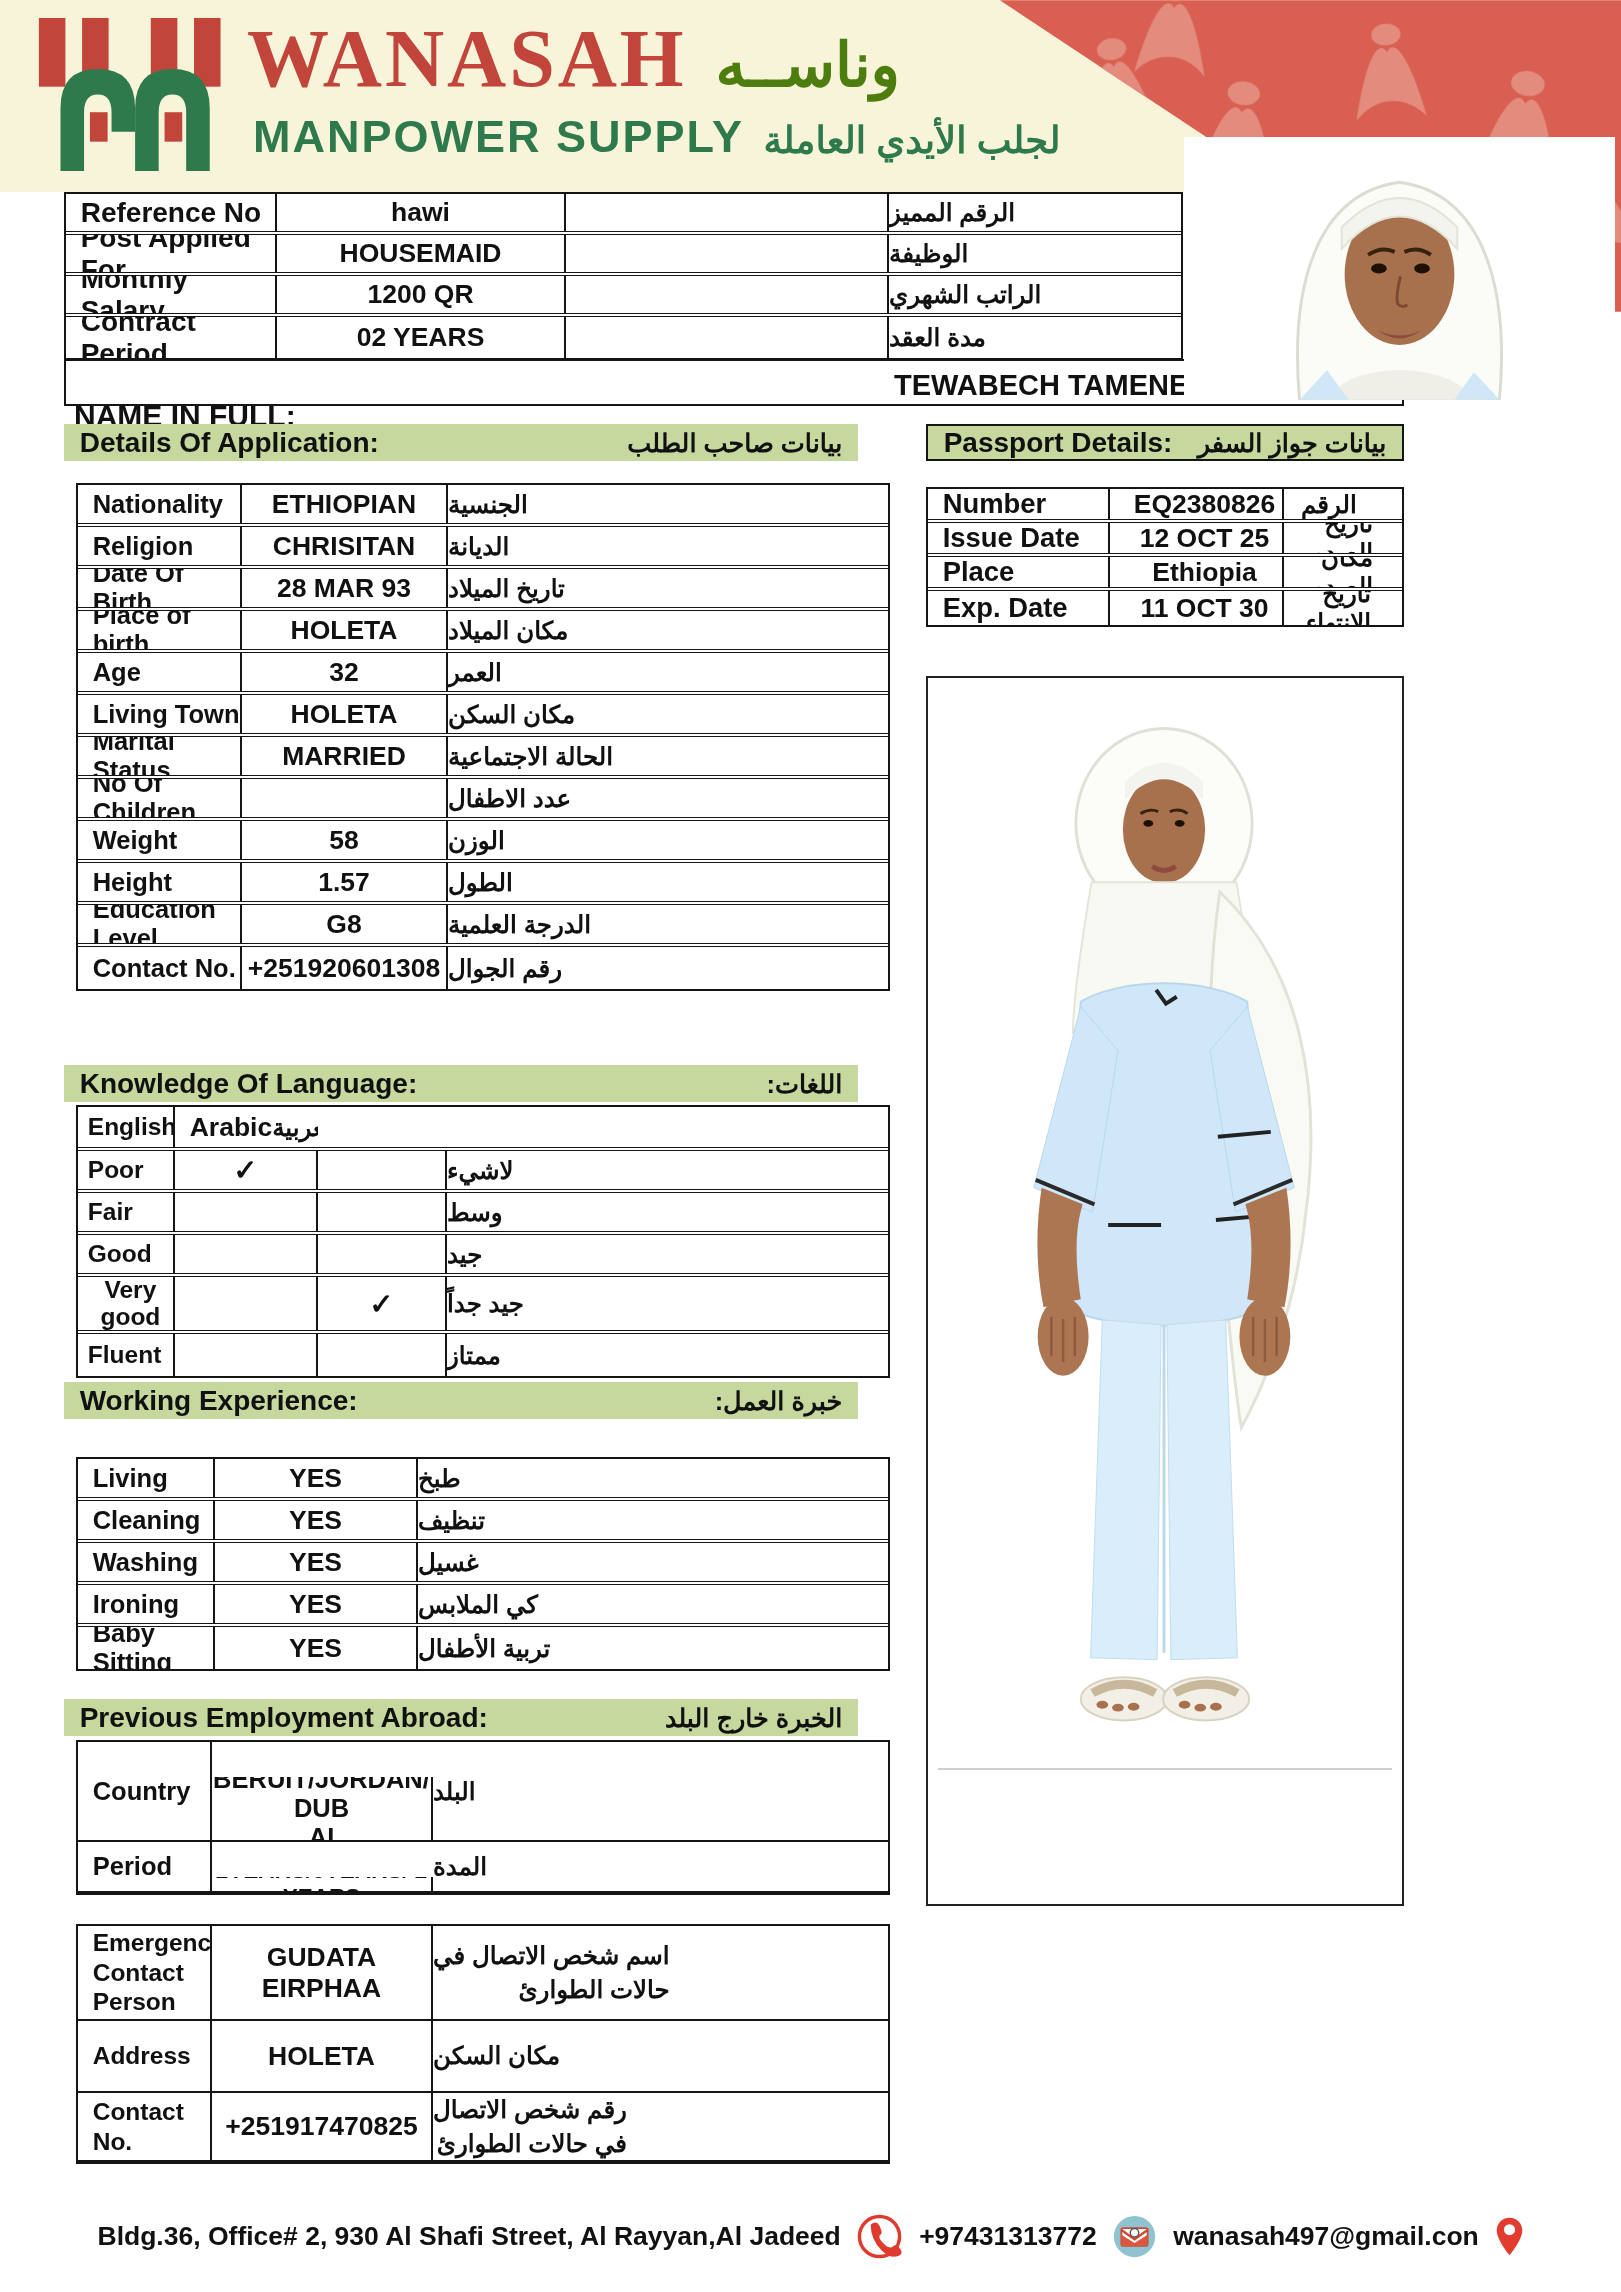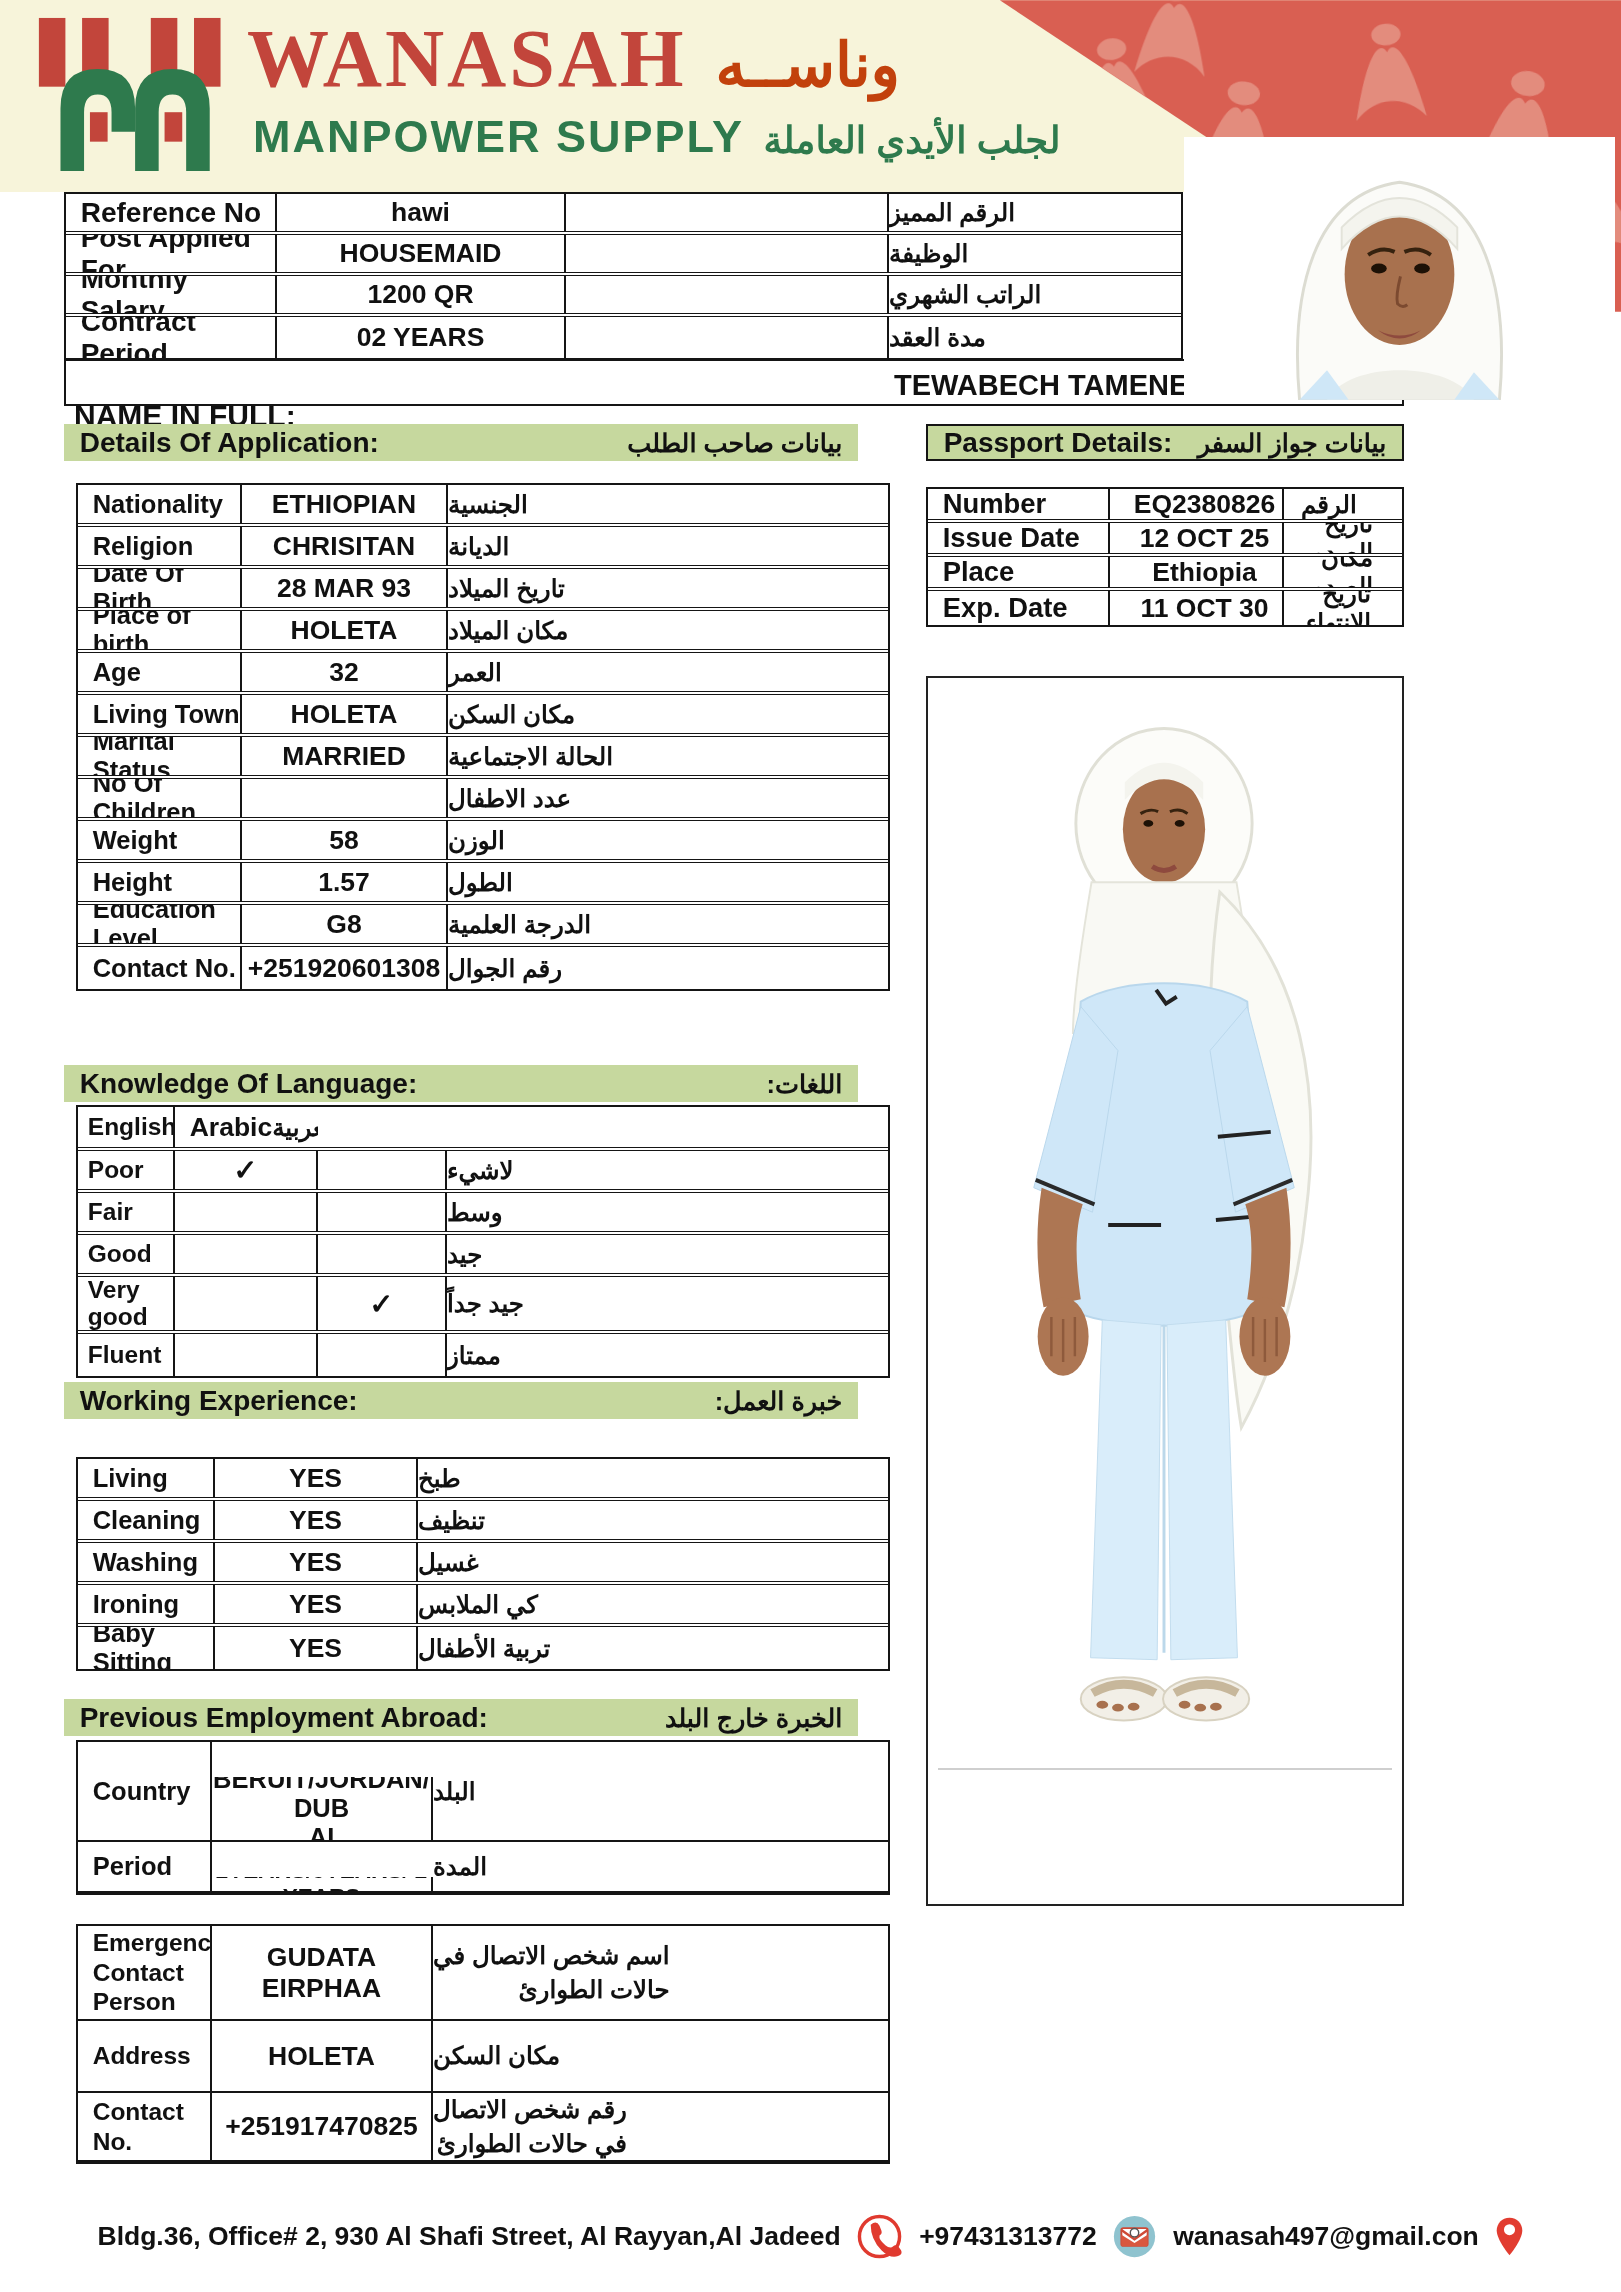--- a/index.html
+++ b/index.html
@@ -8,21 +8,21 @@
         font-family:"Liberation Sans",sans-serif;color:#111;overflow:hidden;margin:0 auto;}
   .abs{position:absolute;}
 
   
   .cream{left:0;top:0;width:1621px;height:192px;background:#f7f4da;}
   .redcorner{left:994px;top:0;width:627px;height:314px;}
   .logo{left:33px;top:13.7px;width:216px;height:165px;}
   .brand1{left:247px;top:17.6px;display:flex;align-items:baseline;gap:29px;z-index:3;}
   .brand-name{font-family:"Liberation Serif",serif;font-weight:bold;font-size:82px;
               color:#c2453b;letter-spacing:2.9px;line-height:1;}
-  .brand-name-ar{font-size:61px;color:#c2410c;font-weight:bold;line-height:1;}
+  .brand-name-ar{font-size:61px;color:#4d7c0f;font-weight:bold;line-height:1;}
   .brand2{left:253px;top:114px;display:flex;align-items:flex-end;gap:19.6px;z-index:3;}
   .brand-tag{font-size:45px;font-weight:bold;color:#2e7a4d;letter-spacing:2px;line-height:1;}
   .brand-tag-ar{font-size:37px;color:#2e7a4d;font-weight:bold;line-height:1;}
 
   
   .tbl{position:absolute;border:2.9px solid #151515;background:#fff;box-sizing:border-box;}
   .trow{display:grid;border-bottom:4.9px double #151515;box-sizing:border-box;}
   .trow:last-child{border-bottom:none;}
   .trow>div{display:flex;align-items:center;overflow:hidden;box-sizing:border-box;}
   .cr{border-right:2.5px solid #151515;}
@@ -57,21 +57,21 @@
   .t-pass .trow{grid-template-columns:182px 157px 1fr;height:34px;gap:17px;}
   .t-pass .lbl{font-size:27.4px;}
 
   .t-lang{left:76px;top:1105px;width:814px;}
   .t-lang .trow-h{grid-template-columns:240px 1fr;}
   .t-lang .trow{grid-template-columns:97px 143px 129px 1fr;}
   .t-lang .duo{display:flex;justify-content:space-between;align-items:center;width:100%;}
   .t-lang .duo .en{font-weight:bold;font-size:26.5px;padding-left:14.7px;}
   .t-lang .duo .ar2{font-weight:bold;font-size:24.5px;padding-right:13.7px;direction:rtl;}
   .chk{font-size:29px;font-weight:bold;justify-content:center;}
-  .t-lang .lbl{font-size:24.5px;padding-left:9.8px;line-height:1.1;}
+  .t-lang .lbl{font-size:24.5px;padding-left:9.8px;line-height:1.1;text-align:center;}
 
   .t-work{left:76px;top:1457px;width:814px;}
   .t-work .trow{grid-template-columns:137px 203px 1fr;height:42px;}
 
   .t-prev{left:76px;top:1740px;width:814px;}
   .t-prev .trow{grid-template-columns:134px 221px 1fr;border-bottom:2.5px solid #151515;}
   .t-prev .val{font-size:25.5px;word-break:break-all;line-height:1.15;margin-top:35px;}
   .t-prev .small{font-size:22.5px;}
 
   .t-emg{left:76px;top:1924px;width:814px;}

